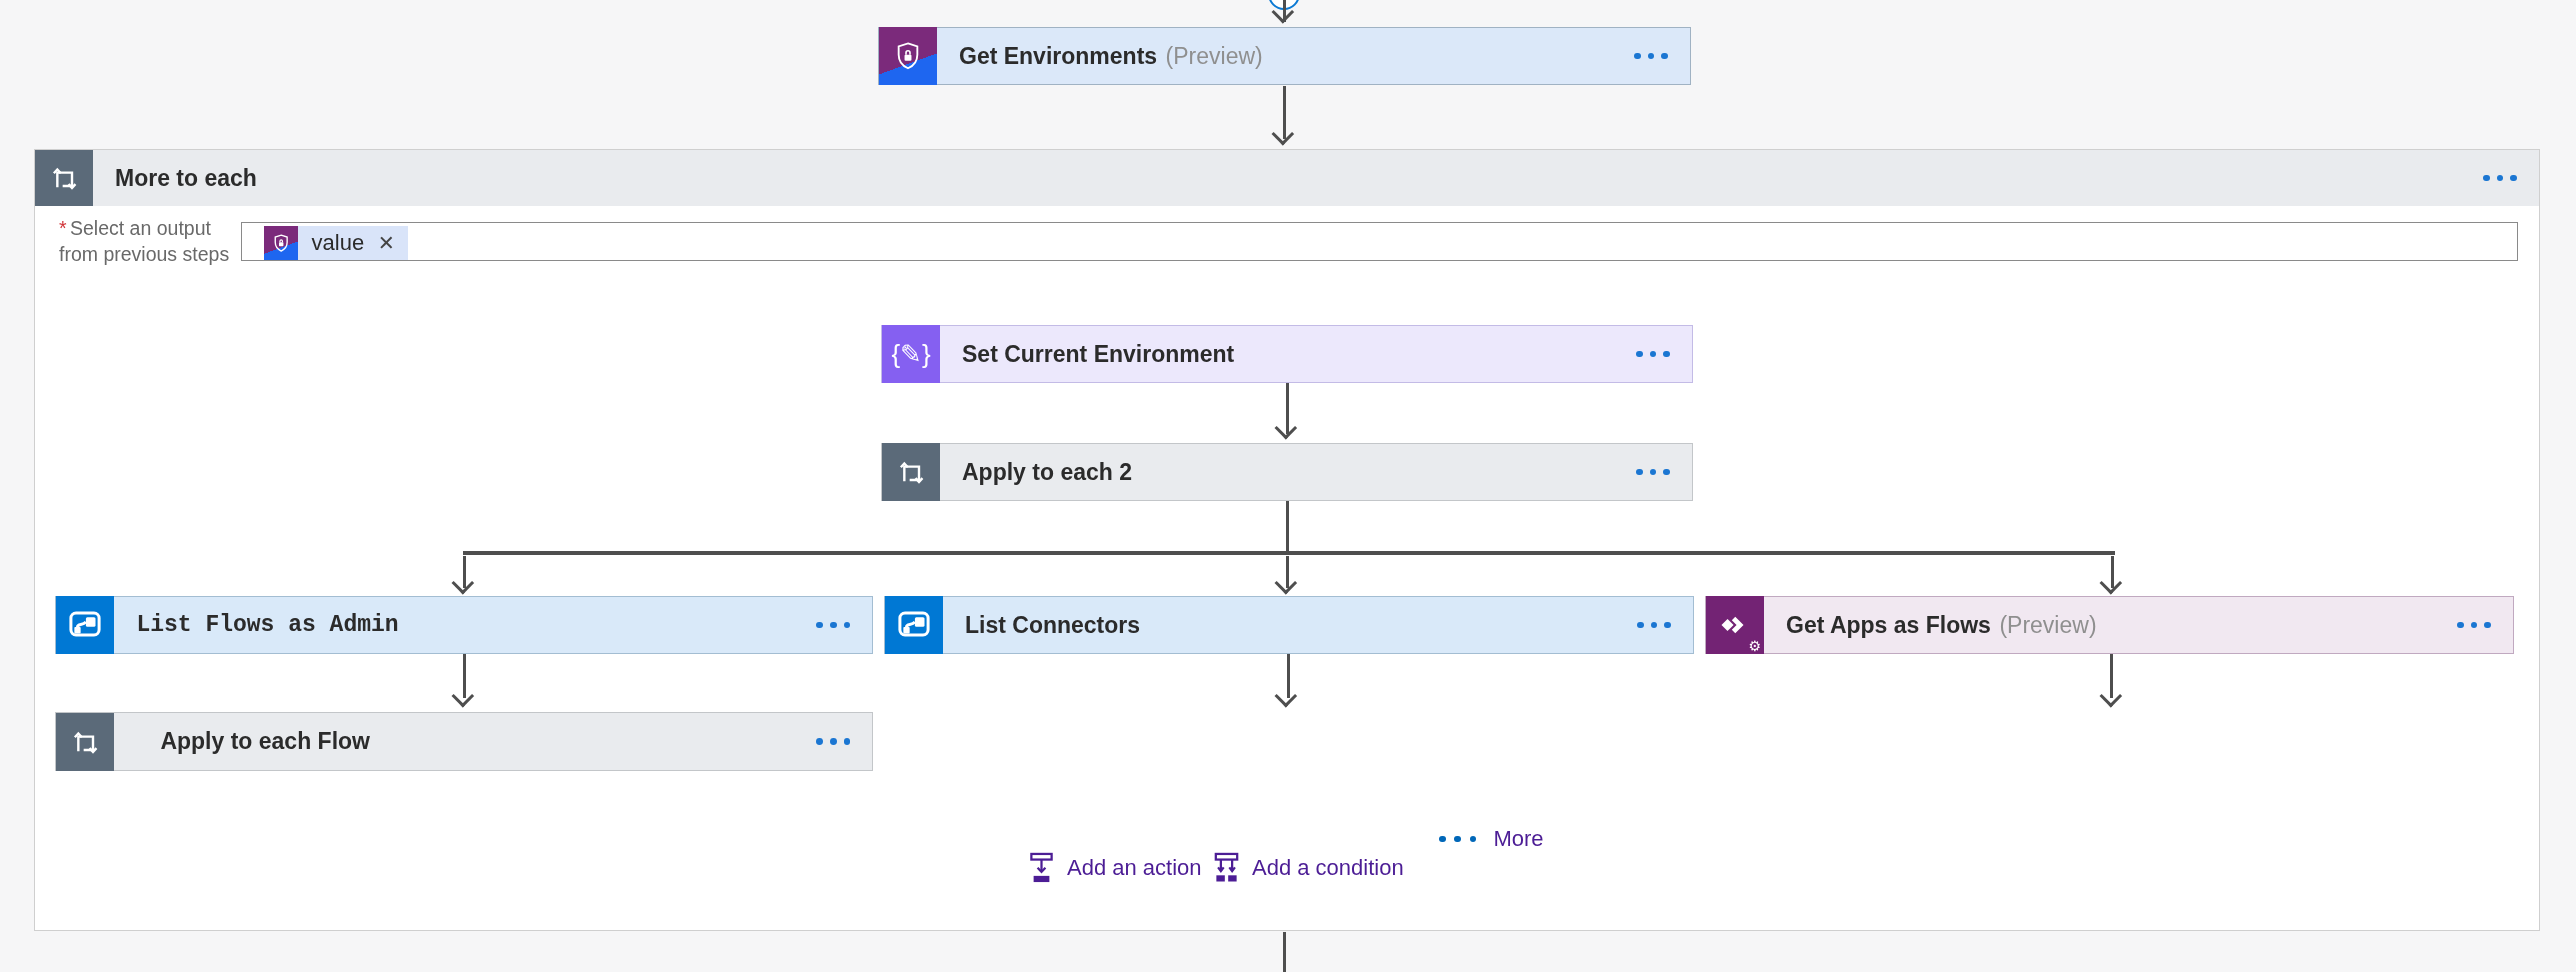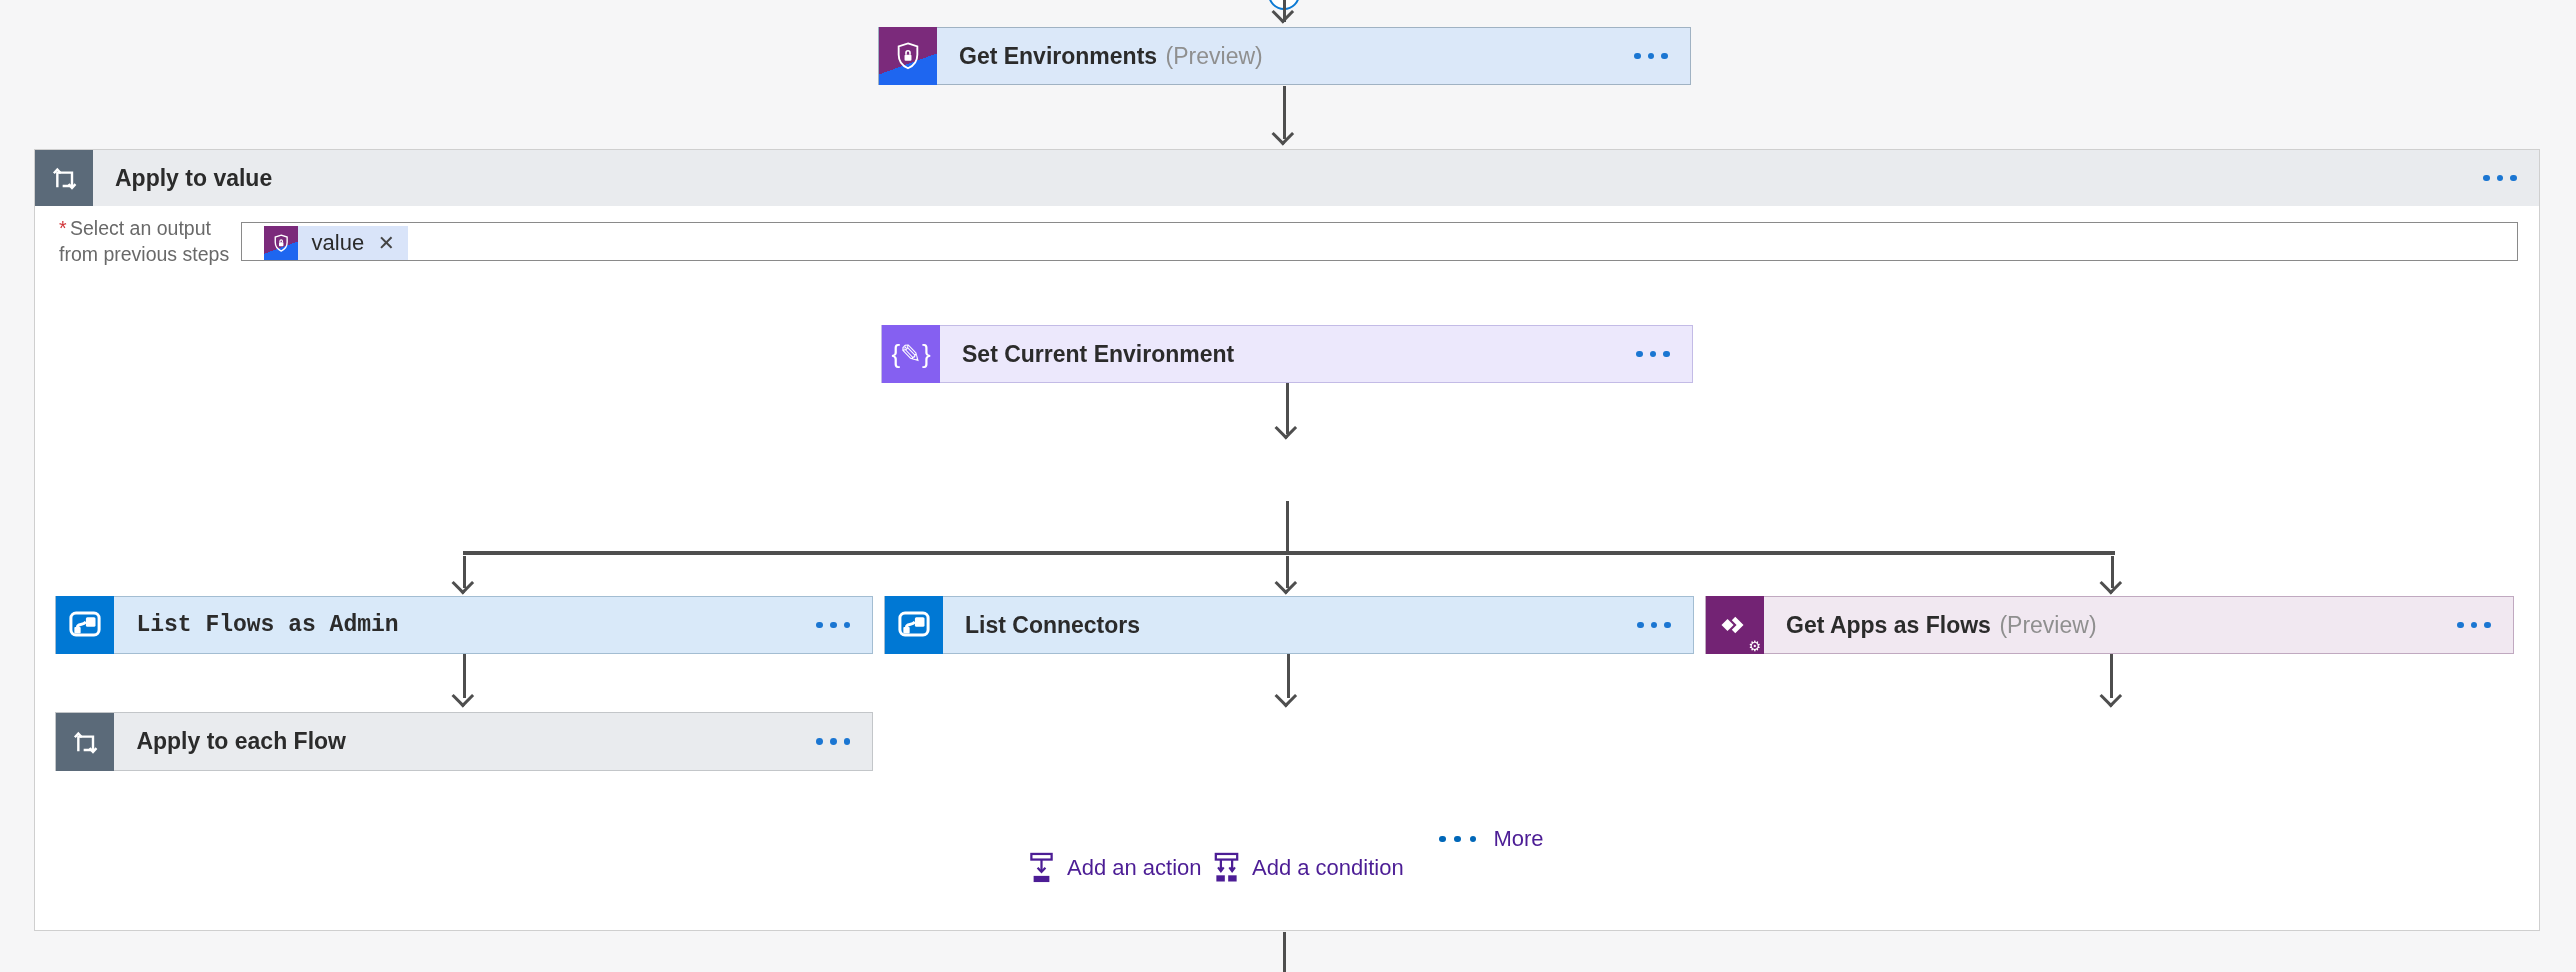--- a/index.html
+++ b/index.html
@@ -84,21 +84,21 @@
   <div class="scope">
 
     <div class="scope-header">
       <div class="node-icon icon-control">
         <svg width="32" height="32" viewBox="0 0 24 24">
           <path d="M7 19 V8 H18 V18 H11" fill="none" stroke="#fff" stroke-width="1.8"></path>
           <path d="M4.4 8.4 L7 5.6 L9.6 8.4" fill="none" stroke="#fff" stroke-width="1.8"></path>
           <path d="M15.4 16.6 L18 19.4 L20.6 16.6" fill="none" stroke="#fff" stroke-width="1.8"></path>
         </svg>
       </div>
-      <div class="node-title">Apply to value</div>
+      <div class="node-title">More to each</div>
       <div class="dots">
           <i></i>
           <i></i>
           <i></i>
         </div>
     </div>
 
     <div class="param-label">
       <span class="req">*</span><span>Select an output</span><br>
       <span>from previous steps</span>
@@ -128,20 +128,35 @@
       <div class="dots">
           <i></i>
           <i></i>
           <i></i>
         </div>
     </div>
 
     <div class="vline" style="left:1251px;top:233px;height:51px;"></div>
     <div class="chev" style="left:1243px;top:270px;"></div>
 
+    <div class="node" style="left:846px;top:293px;width:812px;">
+      <div class="node-icon icon-control">
+        <svg width="32" height="32" viewBox="0 0 24 24">
+          <path d="M7 19 V8 H18 V18 H11" fill="none" stroke="#fff" stroke-width="1.8"></path>
+          <path d="M4.4 8.4 L7 5.6 L9.6 8.4" fill="none" stroke="#fff" stroke-width="1.8"></path>
+          <path d="M15.4 16.6 L18 19.4 L20.6 16.6" fill="none" stroke="#fff" stroke-width="1.8"></path>
+        </svg>
+      </div>
+      <div class="node-title">Apply to each 2</div>
+      <div class="dots">
+          <i></i>
+          <i></i>
+          <i></i>
+        </div>
+    </div>
 
     <div class="vline" style="left:1251px;top:351px;height:53px;"></div>
     <div class="hline" style="left:428px;top:401px;width:1652px;"></div>
     <div class="vline" style="left:428px;top:406px;height:32px;"></div>
     <div class="vline" style="left:1251px;top:406px;height:32px;"></div>
     <div class="vline" style="left:2076px;top:406px;height:32px;"></div>
     <div class="chev" style="left:420px;top:425px;"></div>
     <div class="chev" style="left:1243px;top:425px;"></div>
     <div class="chev" style="left:2068px;top:425px;"></div>
 
@@ -195,21 +210,21 @@
         </div>
     </div>
 
     <div class="vline" style="left:428px;top:504px;height:44px;"></div>
     <div class="vline" style="left:1252px;top:504px;height:44px;"></div>
     <div class="vline" style="left:2075px;top:504px;height:44px;"></div>
     <div class="chev" style="left:420px;top:538px;"></div>
     <div class="chev" style="left:1243px;top:538px;"></div>
     <div class="chev" style="left:2068px;top:538px;"></div>
 
-    <div class="node" style="left:20.4px;top:562px;width:818px;height:59px;">
+    <div class="node" style="left:20.4px;top:562px;width:818px;height:59px;gap:24px;">
       <div class="node-icon icon-control">
         <svg width="32" height="32" viewBox="0 0 24 24">
           <path d="M7 19 V8 H18 V18 H11" fill="none" stroke="#fff" stroke-width="1.8"></path>
           <path d="M4.4 8.4 L7 5.6 L9.6 8.4" fill="none" stroke="#fff" stroke-width="1.8"></path>
           <path d="M15.4 16.6 L18 19.4 L20.6 16.6" fill="none" stroke="#fff" stroke-width="1.8"></path>
         </svg>
       </div>
       <div class="node-title">Apply to each Flow</div>
       <div class="dots">
           <i></i>

